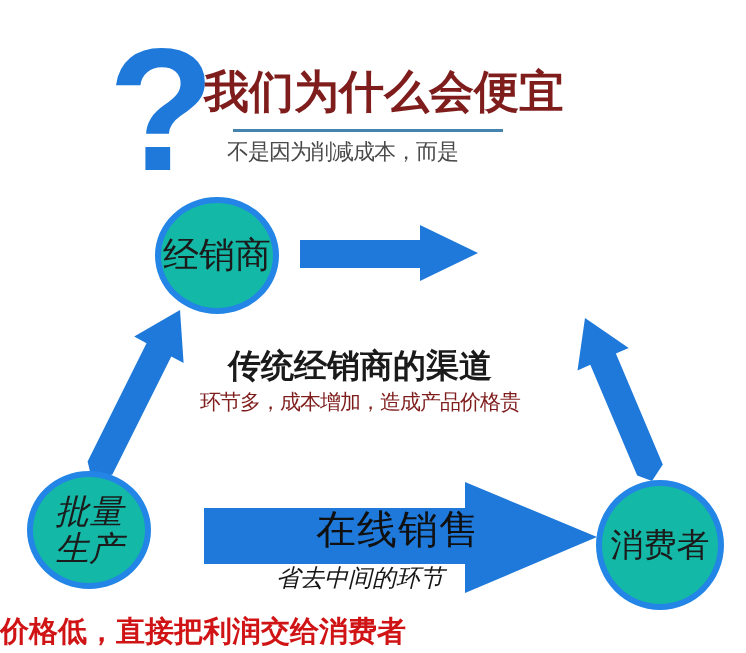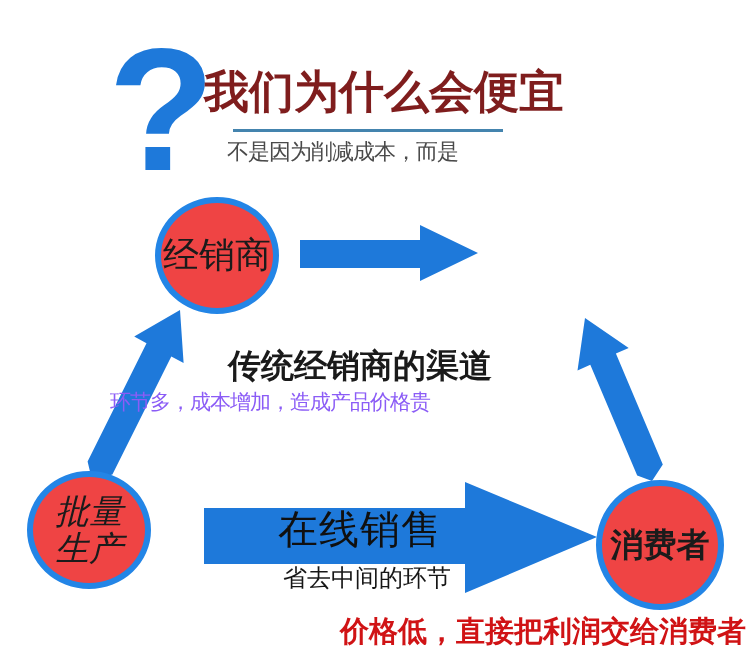--- a/index.html
+++ b/index.html
@@ -27,52 +27,52 @@
     line-height:1.25;z-index:3;white-space:nowrap;
   }
 
   
   .arrows{left:0;top:0;width:746px;height:653px;z-index:1;}
   .arrows polygon{fill:#1E79DA;}
 
   
   .node{
     box-sizing:border-box;border:6px solid #2385E6;border-radius:50%;
-    background:#ef4444;display:flex;align-items:center;justify-content:center;
+    background:#14b8a6;display:flex;align-items:center;justify-content:center;
     z-index:2;color:#1b1b1b;text-align:center;
   }
   .node-distributor{left:155px;top:197px;width:124px;height:117px;font-size:36px;}
   .node-store{left:501px;top:196px;width:122px;height:120px;font-size:37px;}
   .node-production{left:27px;top:471px;width:124px;height:118px;font-size:34px;
     line-height:1.08;white-space:pre-line;font-style:italic;}
-  .node-consumer{left:596px;top:480px;width:128px;height:130px;font-size:33px;font-weight:bold;}
+  .node-consumer{left:596px;top:480px;width:128px;height:130px;font-size:33px;}
 
   
   .trad-title{
     left:160px;top:344px;width:400px;text-align:center;font-size:33px;
     font-weight:800;color:#1a1a1a;z-index:3;white-space:nowrap;
   }
   .trad-subtitle{
-    left:110px;top:388px;width:500px;font-size:21px;
-    letter-spacing:-1px;color:#8b5cf6;z-index:3;white-space:nowrap;
+    left:110px;top:388px;width:500px;text-align:center;font-size:21px;
+    letter-spacing:-1px;color:#7f1d1d;z-index:3;white-space:nowrap;
   }
 
   
   .online-label{
-    left:240px;top:502px;width:240px;text-align:center;font-size:40px;
+    left:240px;top:502px;width:240px;text-align:right;font-size:40px;
     color:#101010;font-weight:400;z-index:3;white-space:nowrap;letter-spacing:1px;
   }
   .online-sublabel{
-    left:247px;top:562px;width:240px;text-align:center;font-size:24px;
-    color:#161616;z-index:3;white-space:nowrap;
+    left:240px;top:562px;width:240px;text-align:center;font-size:24px;
+    color:#161616;z-index:3;white-space:nowrap;font-style:italic;
   }
 
   
   .footer-highlight{
-    left:0;top:612px;width:746px;text-align:right;font-size:29px;
+    left:0;top:612px;width:746px;text-align:left;font-size:29px;
     font-weight:800;color:#D01315;z-index:3;white-space:nowrap;
   }
 </style>
 </head>
 <body>
 
 <div class="canvas">
 
   <svg class="abs arrows" viewBox="0 0 746 653" aria-hidden="true">
 

